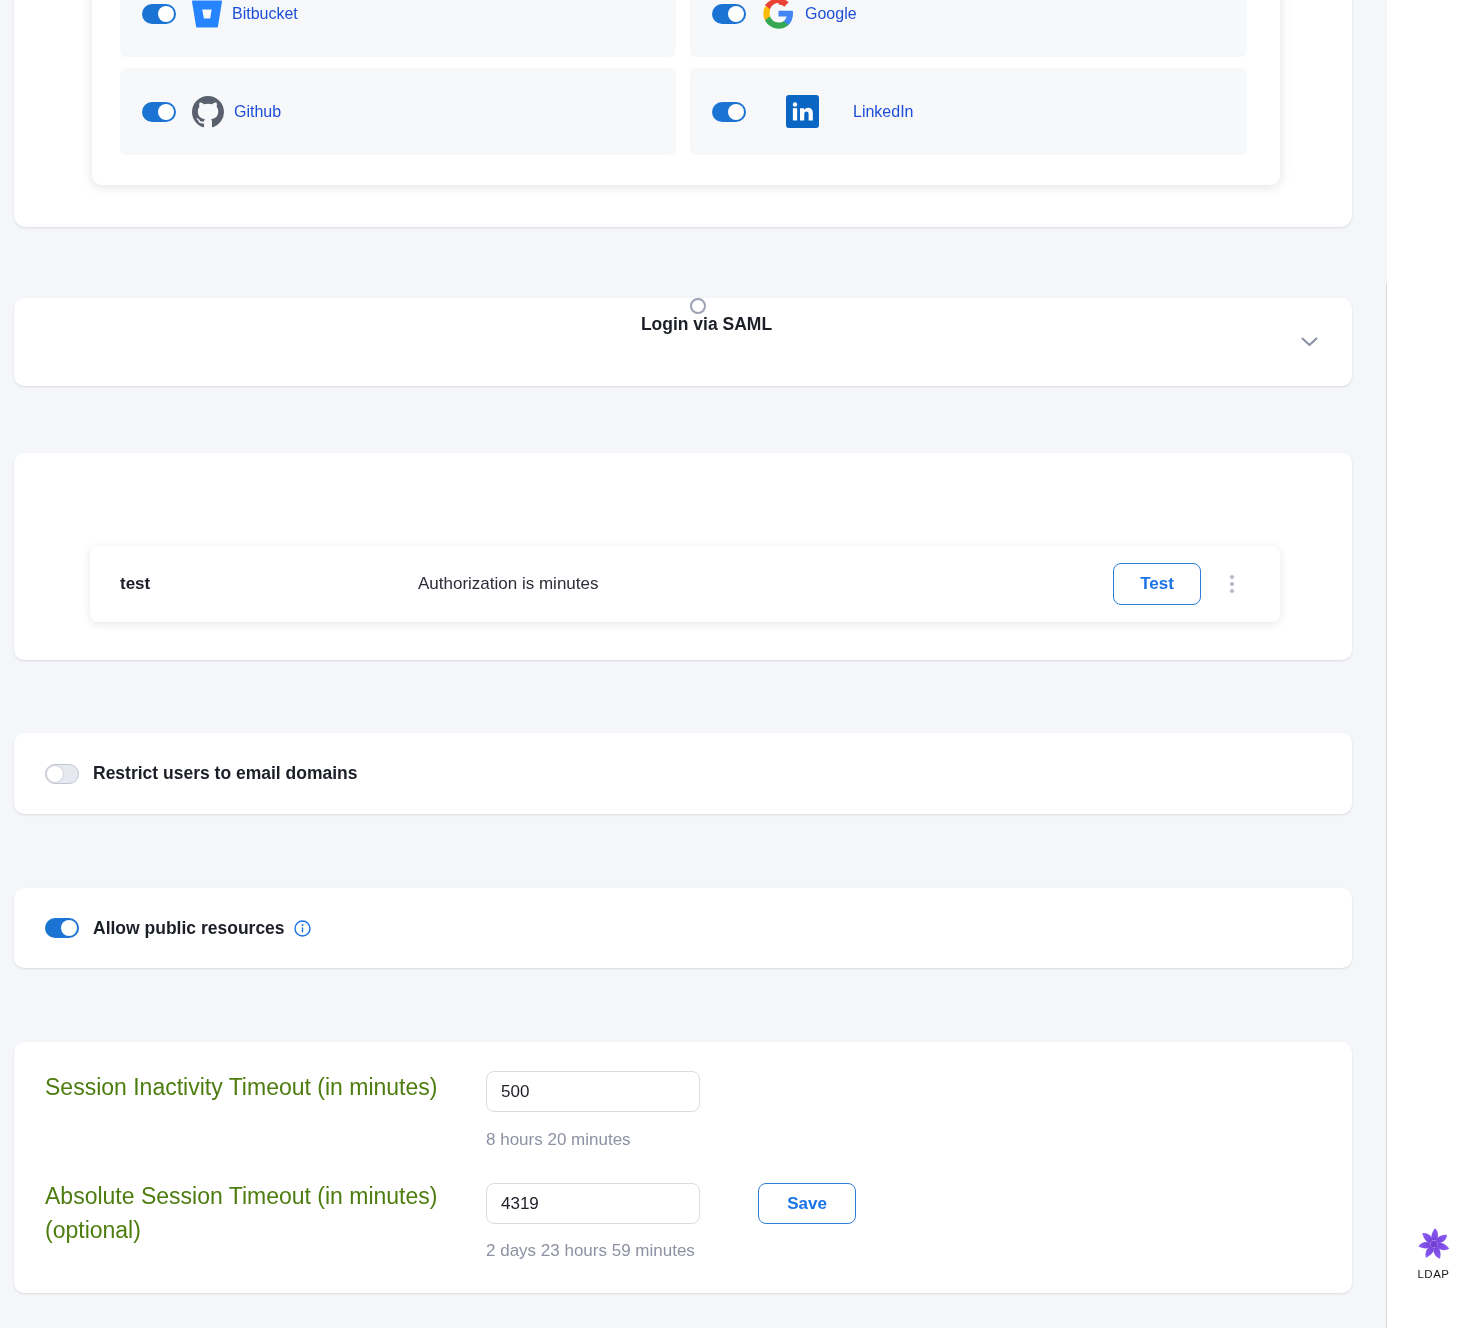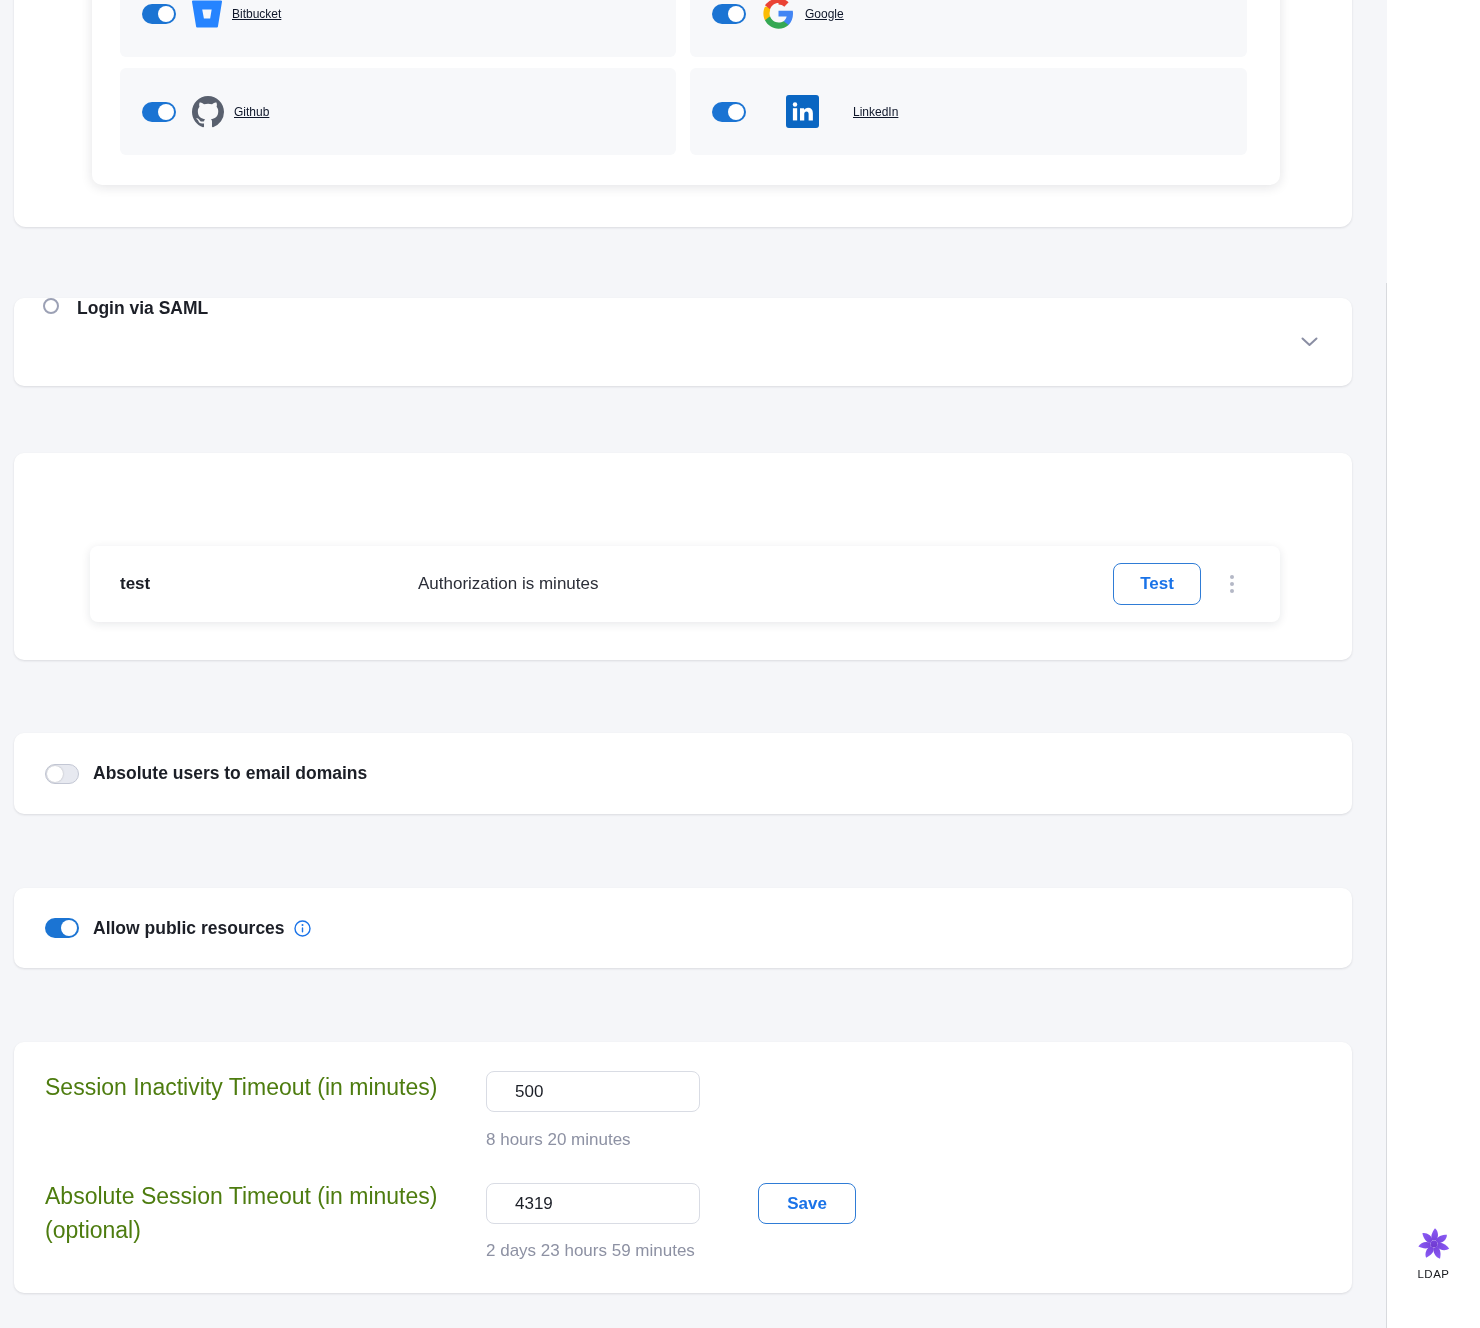--- a/index.html
+++ b/index.html
@@ -15,34 +15,34 @@
           box-shadow:0 1px 3px rgba(23,28,45,.07), 0 1px 2px rgba(23,28,45,.05); }
 
   
   .providers-outer { left:14px; top:-120px; width:1338px; height:347px; border-radius:12px; }
   .providers-inner { position:absolute; left:78px; top:-30px; width:1188px; height:335px;
                      background:#ffffff; border-radius:10px;
                      box-shadow:0 2px 12px rgba(23,28,45,.12); }
   .tile { position:absolute; height:87px; background:#f7f8fa; border-radius:6px;
           display:flex; align-items:center; padding-left:22px; }
   .p-icon { display:inline-flex; margin:0 10px 0 16px; }
-  .p-label { font-size:12px; color:#0f172a;text-decoration:underline; }
+  .p-label { font-size:16px; color:#1d4ed8; }
 
   
   .toggle { position:relative; width:34px; height:20px; border-radius:10px; flex:0 0 34px; cursor:pointer; }
   .toggle.on { background:#1b74d3; }
   .toggle.off { background:#e7e9f0; border:1px solid #c3c7d4; }
   .toggle .knob { position:absolute; top:2px; width:16px; height:16px; border-radius:50%; background:#ffffff; }
   .toggle.on .knob { right:2px; }
   .toggle.off .knob { left:1px; top:1px; box-shadow:0 0 2px rgba(0,0,0,.25); }
 
   
   .radio { width:16px; height:16px; border:2px solid #9ca1b5; border-radius:50%; background:#fff; flex:0 0 16px; cursor:pointer; }
 
-  .section-header { display:flex; align-items:flex-start; height:88px; padding-left:29px; position:relative; }
+  .section-header { display:flex; align-items:center; height:88px; padding-left:29px; position:relative;flex-direction:column; }
   .section-title { font-size:17.5px; font-weight:bold; color:#1c1f27; margin-left:18px; }
   .chevron { position:absolute; right:34px; top:50%; transform:translateY(-50%); cursor:pointer; display:inline-flex; }
 
   
   .ldap-row { position:absolute; left:76px; top:93px; width:1190px; height:76px; background:#fff;
               border-radius:8px; box-shadow:0 2px 10px rgba(23,28,45,.10); }
   .ldap-name { position:absolute; left:30px; top:50%; transform:translateY(-50%); font-size:17px; font-weight:bold; color:#1b1e26; }
   .ldap-status { position:absolute; left:328px; top:50%; transform:translateY(-50%); font-size:17px; color:#2b2e38; }
   .btn-outline { position:absolute; background:#fff; border:1px solid #2f7cd6; border-radius:8px;
                  color:#1a73e8; font-weight:bold; font-size:17px; font-family:"Liberation Sans",sans-serif;
@@ -52,21 +52,21 @@
   .kebab i { width:4px; height:4px; border-radius:50%; background:#b4b8c6; }
 
   
   .toggle-card { display:flex; align-items:center; padding-left:31px; }
   .toggle-card .section-title { margin-left:14px; }
   .info-icon { margin-left:9px; display:inline-flex; cursor:pointer; }
 
   
   .field-label { position:absolute; font-size:23px; font-weight:normal; color:#4d7c0f; line-height:34px; }
   .text-input { position:absolute; width:214px; height:41px; border:1px solid #d9dce4; border-radius:8px;
-                font-size:17px; color:#1c1f27; padding:0 28px; font-family:"Liberation Sans",sans-serif; background:#fff; }
+                font-size:17px; color:#1c1f27; padding:0 14px; font-family:"Liberation Sans",sans-serif; background:#fff; }
   .helper { position:absolute; font-size:17px; color:#8d91a3; }
   .save-btn { left:744px; top:141px; width:98px; height:41px; }
 
   
   .aida { position:absolute; left:1387px; top:1228px; width:93px; display:flex; flex-direction:column; align-items:center; }
   .aida-label { margin-top:4px; font-size:11.5px; color:#16181d; letter-spacing:.5px; }
 </style>
 </head>
 <body>
 
@@ -155,21 +155,21 @@
           <i></i>
           <i></i>
         </div>
     </div>
   </div>
 
   <div class="card toggle-card" style="left:14px; top:733px; width:1338px; height:81px;">
     <div class="toggle off">
         <div class="knob"></div>
       </div>
-    <span class="section-title">Absolute users to email domains</span>
+    <span class="section-title">Restrict users to email domains</span>
   </div>
 
   <div class="card toggle-card" style="left:14px; top:888px; width:1338px; height:80px;">
     <div class="toggle on">
         <div class="knob"></div>
       </div>
     <span class="section-title">Allow public resources</span>
     <span class="info-icon">
       <svg width="17" height="17" viewBox="0 0 17 17">
           <circle cx="8.5" cy="8.5" r="7.5" fill="none" stroke="#1a73e8" stroke-width="1.4"></circle>

